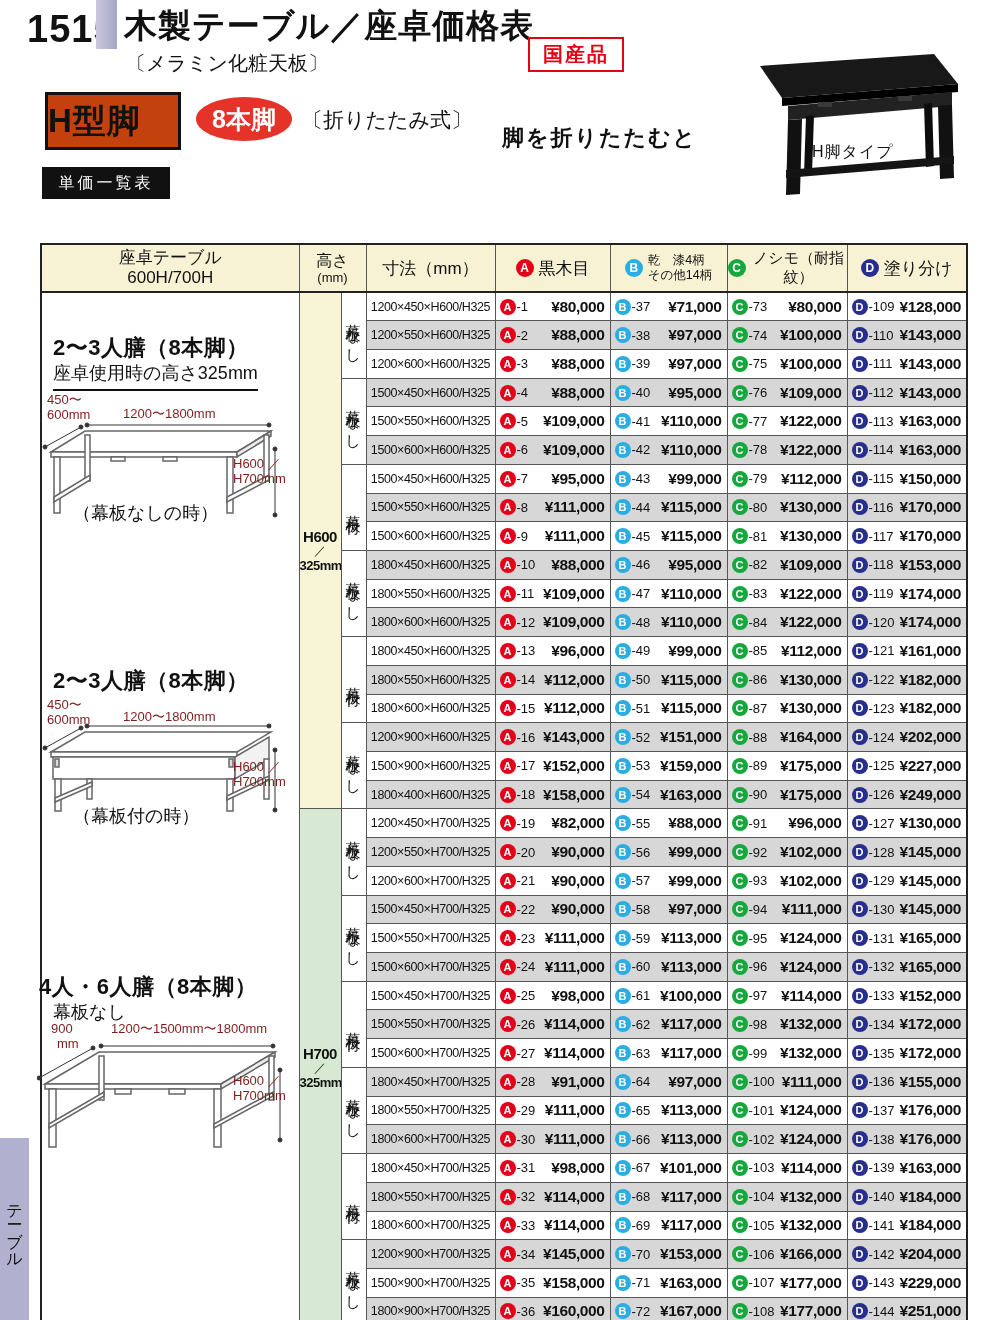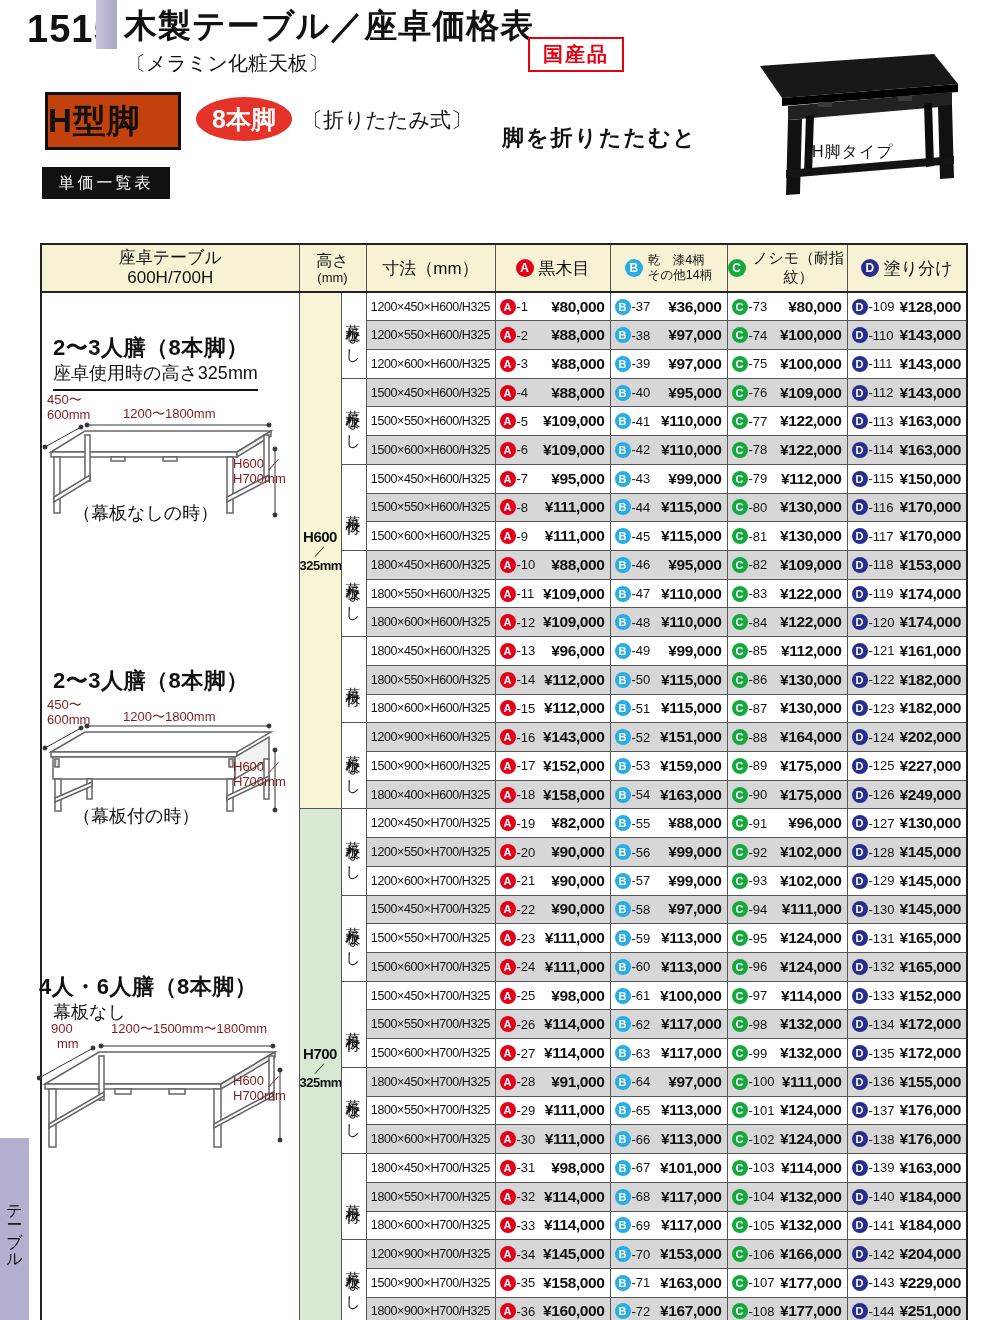--- a/index.html
+++ b/index.html
@@ -171,21 +171,21 @@
           <td class="dim-cell">1200×450×H600/H325</td>
           <td class="price-cell">
             <div class="pc">
               <span class="code"><span class="circ ca">A</span>-1</span>
               <span class="price">¥80,000</span>
             </div>
           </td>
           <td class="price-cell">
             <div class="pc">
               <span class="code"><span class="circ cb">B</span>-37</span>
-              <span class="price">¥36,000</span>
+              <span class="price">¥71,000</span>
             </div>
           </td>
           <td class="price-cell">
             <div class="pc">
               <span class="code"><span class="circ cc">C</span>-73</span>
               <span class="price">¥80,000</span>
             </div>
           </td>
           <td class="price-cell">
             <div class="pc">

